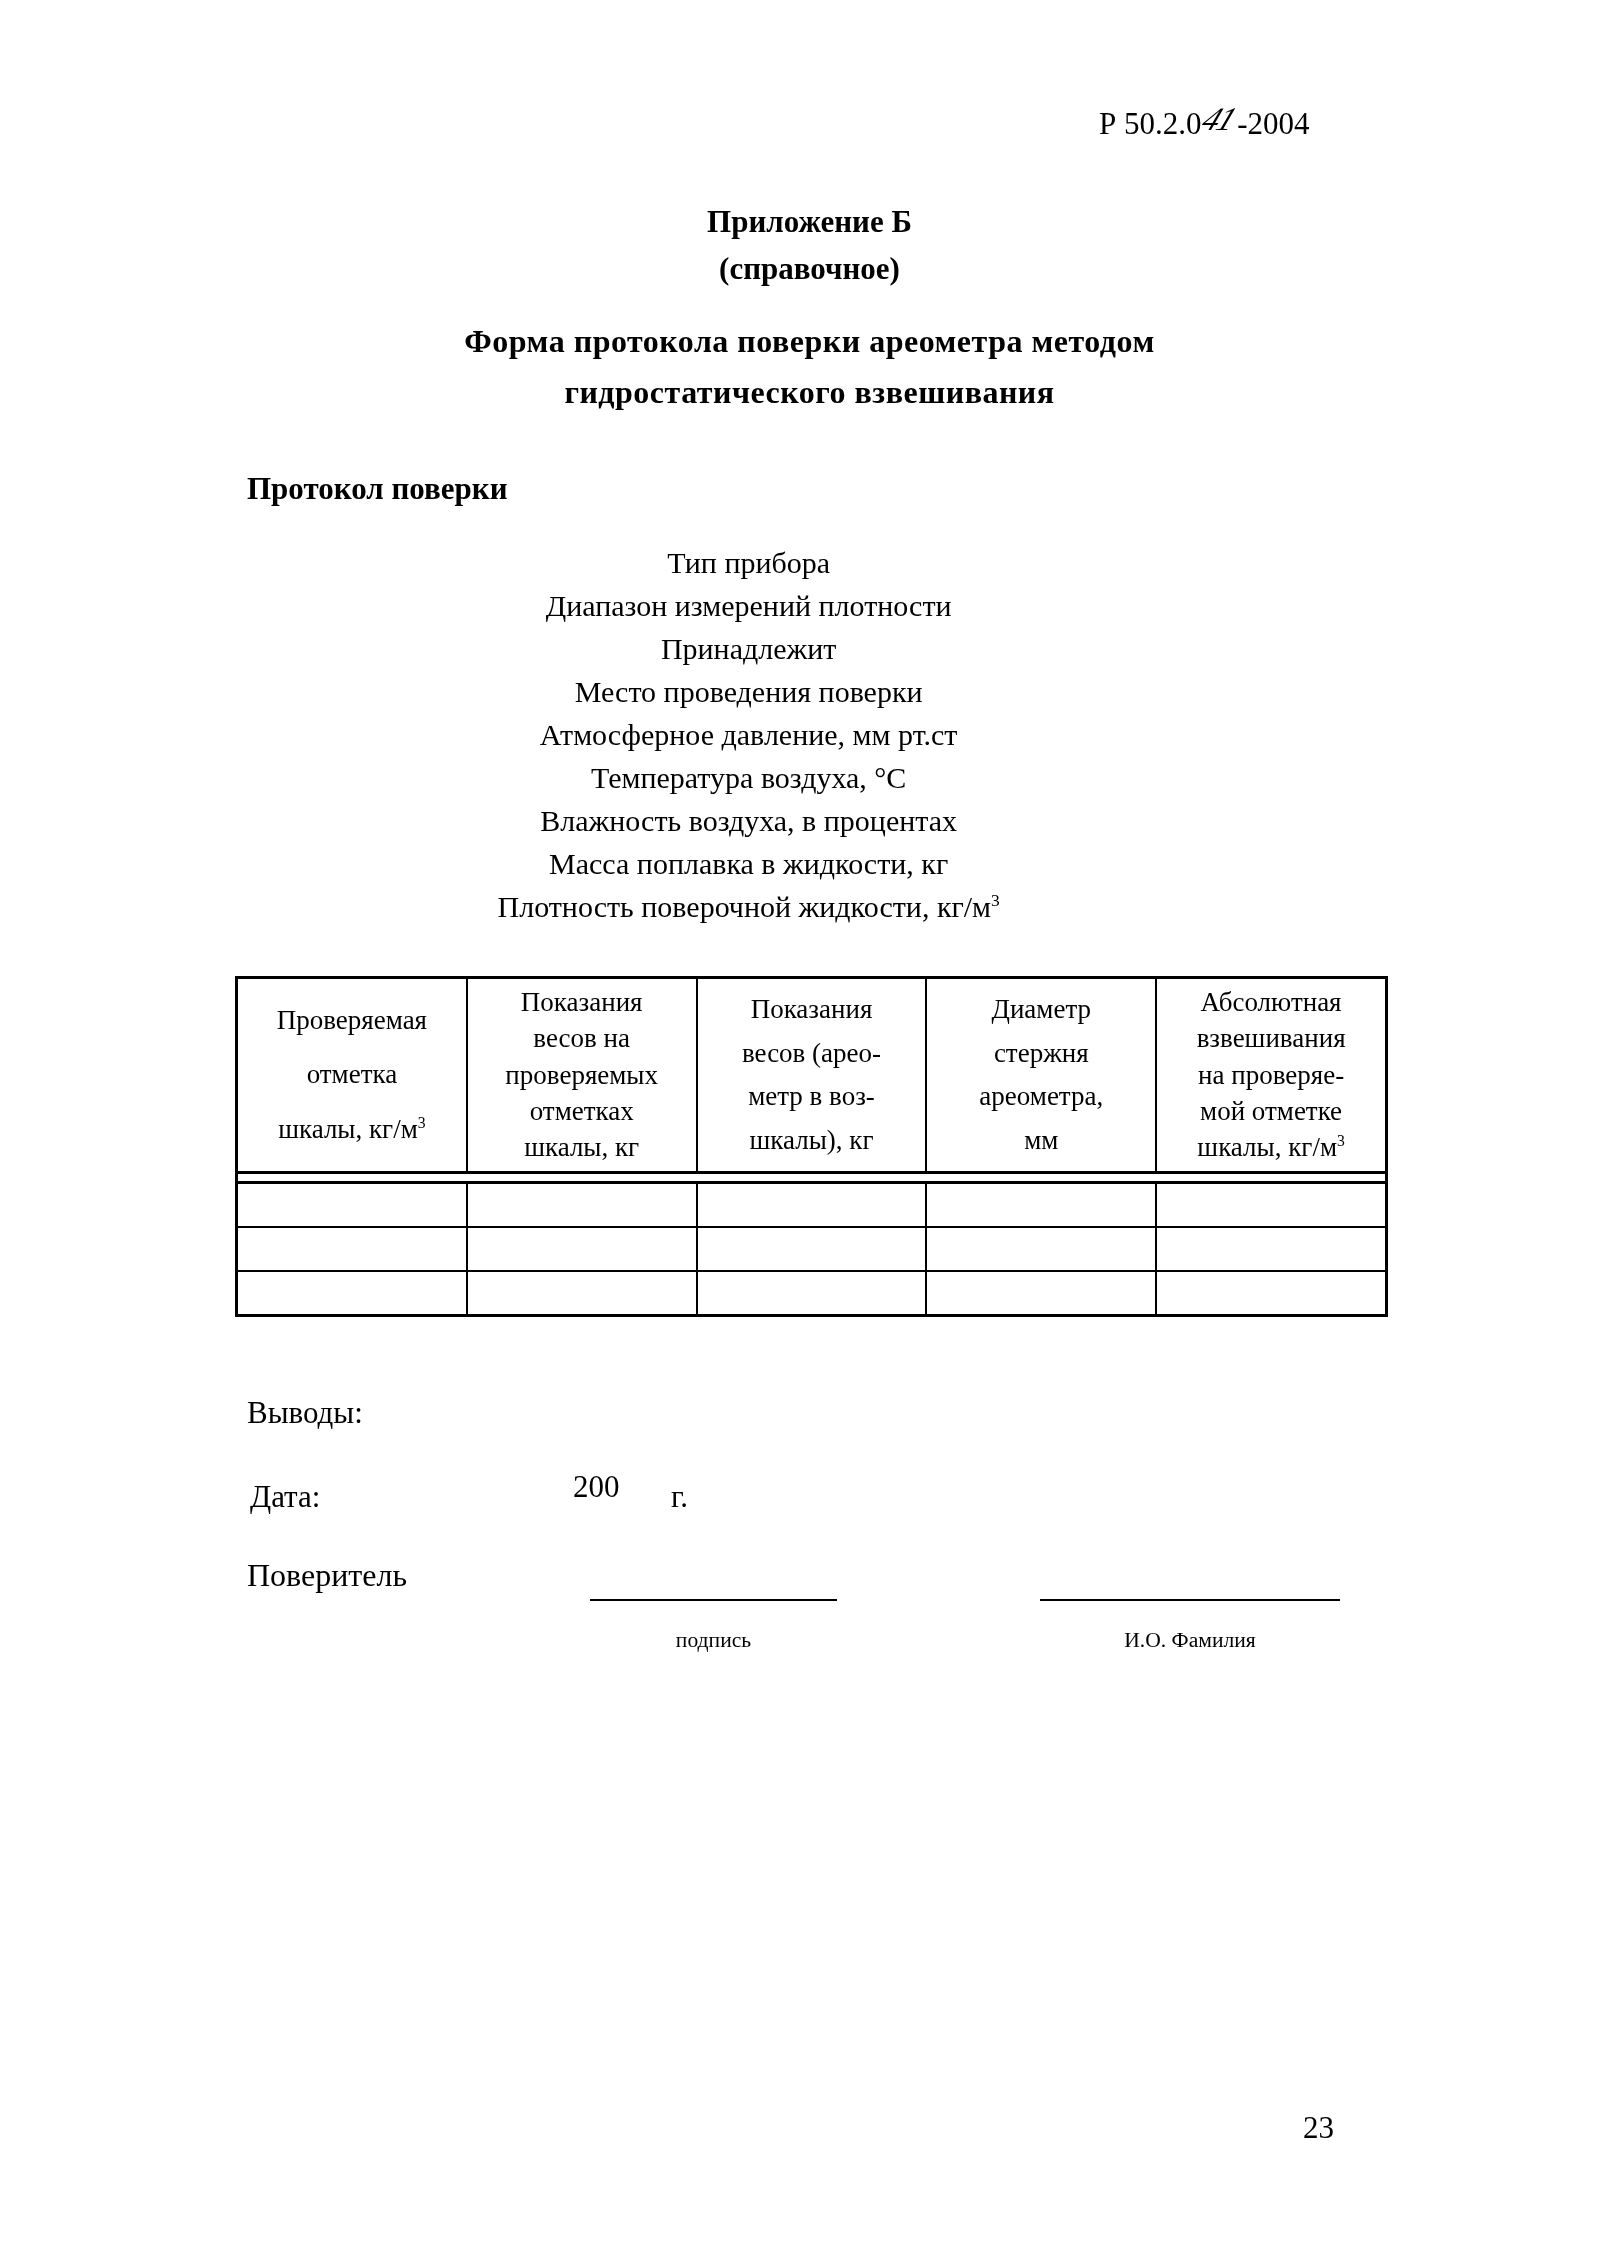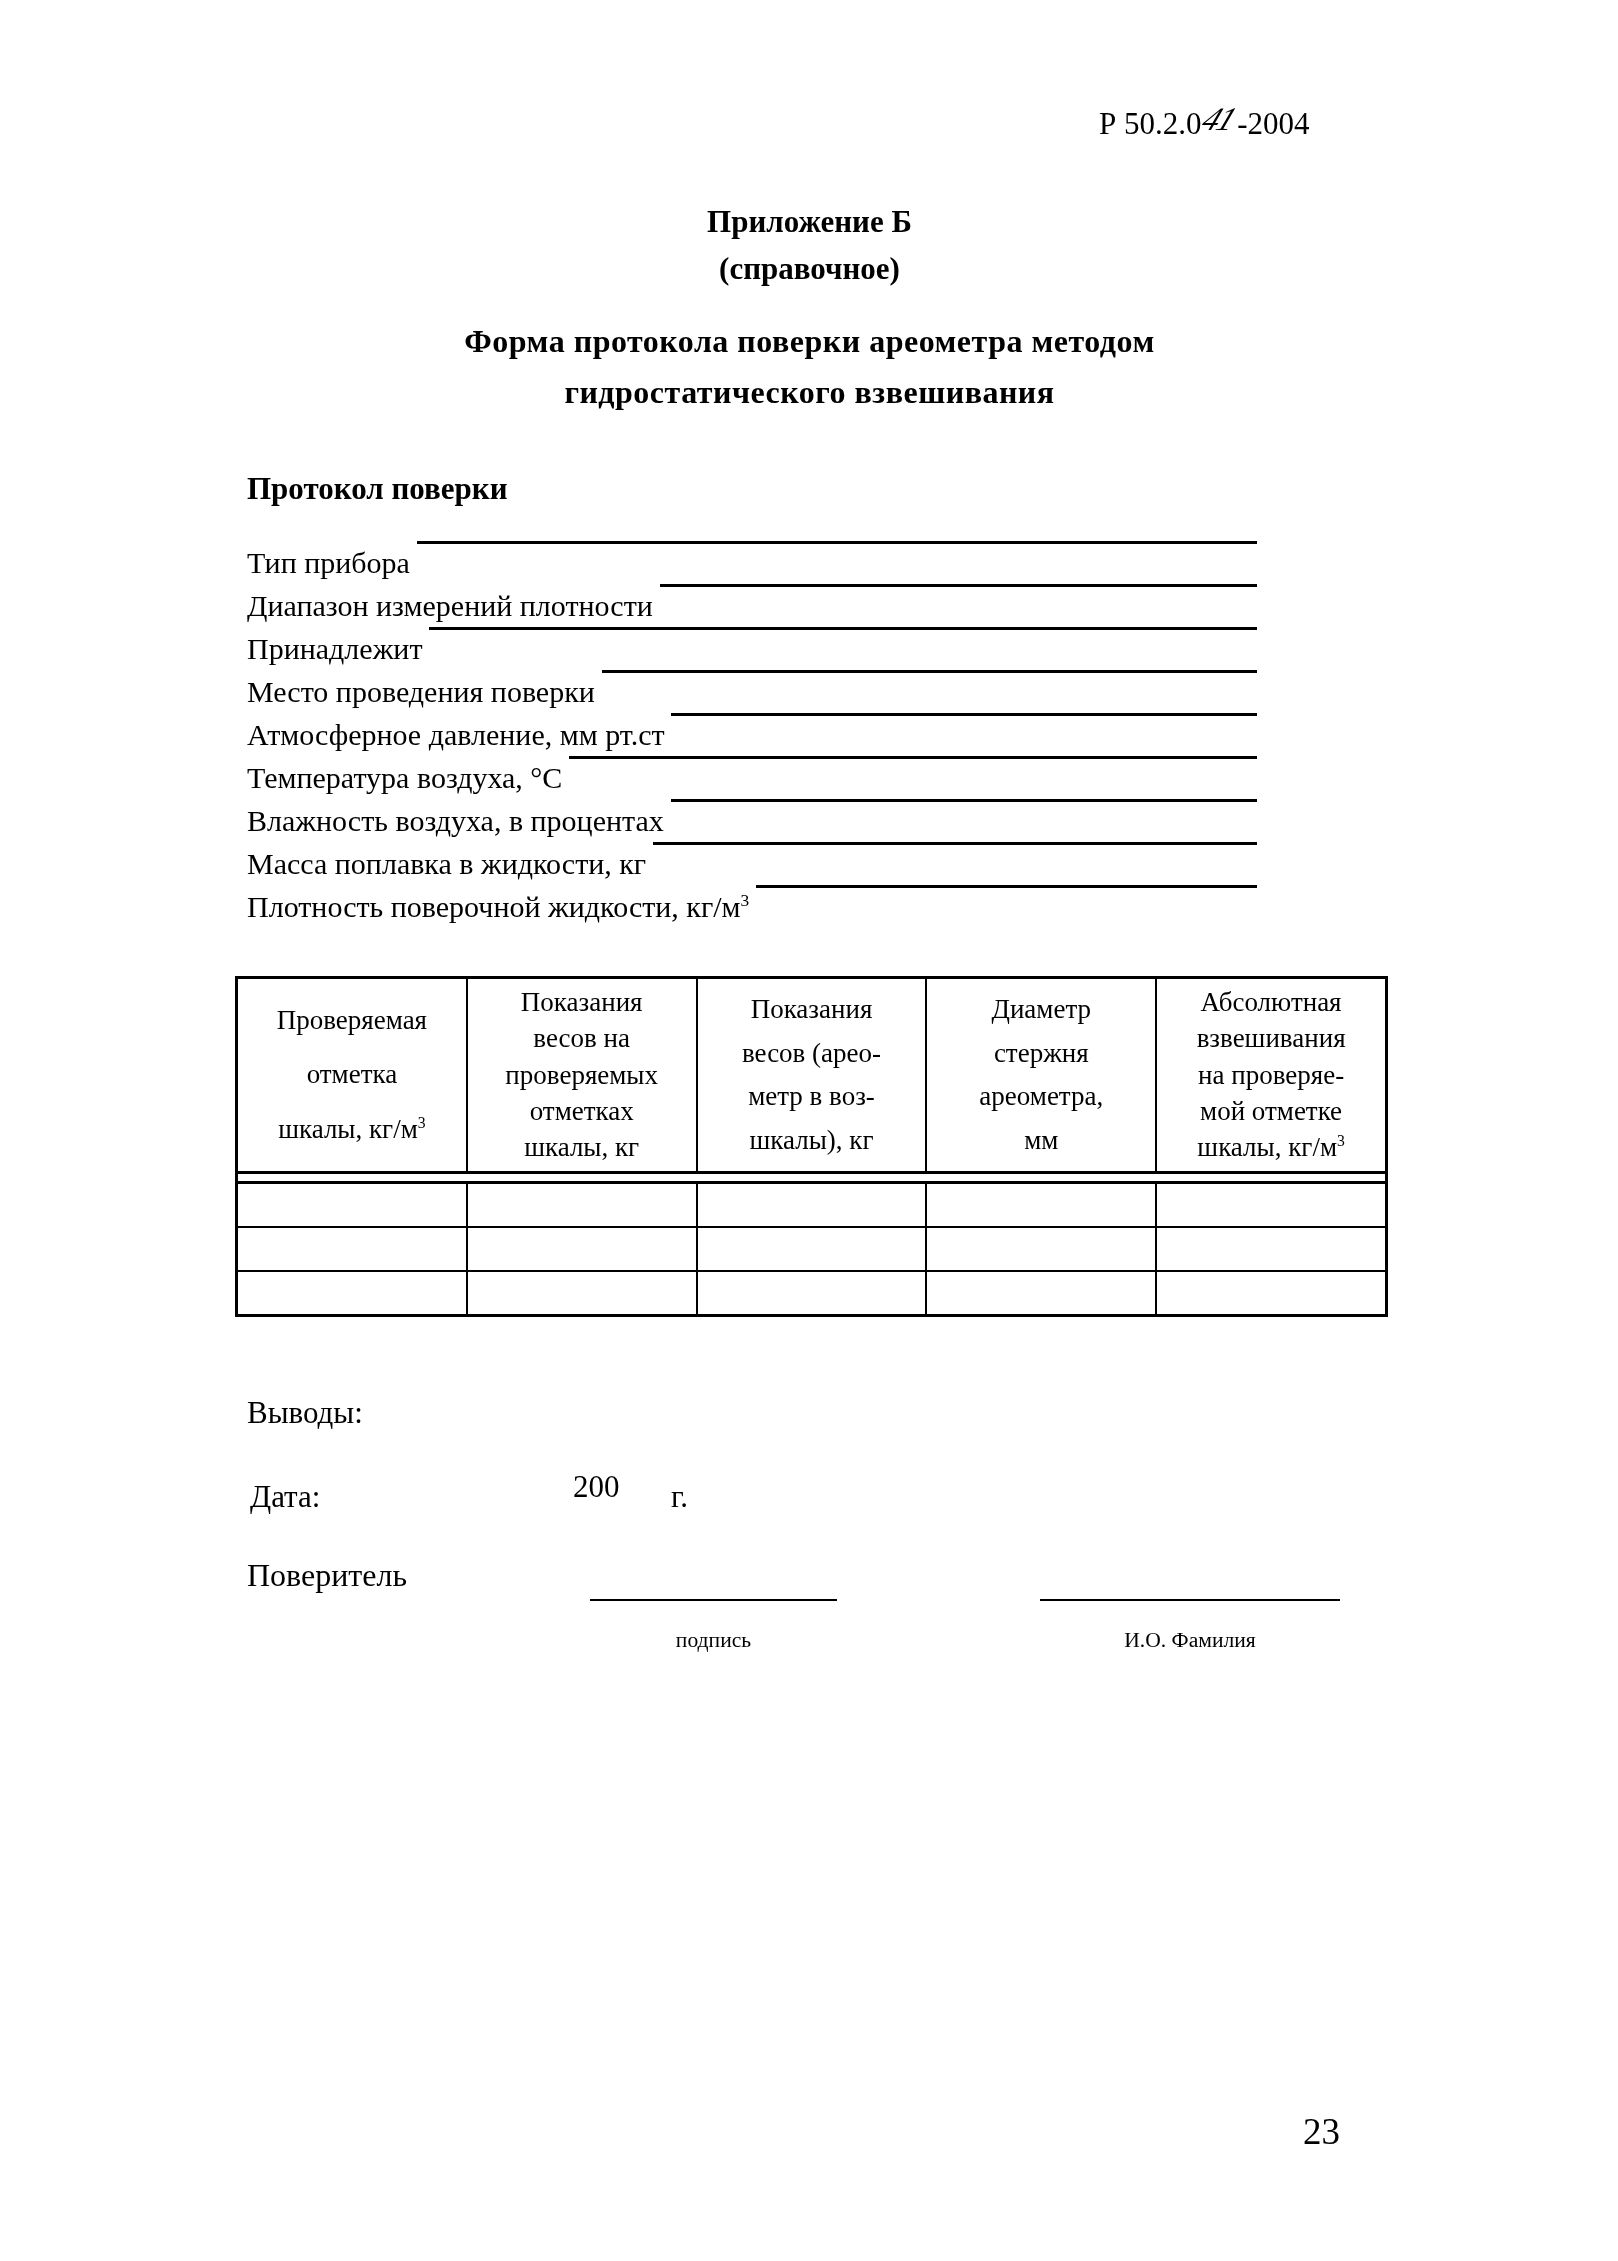--- a/index.html
+++ b/index.html
@@ -47,21 +47,22 @@
     font-size: 31px; font-weight: bold;
   }
 
   .form-fields {
     left: 247px; top: 541px;
     width: 1010px;
   }
   .field-row {
     height: 43px;
     display: flex;
-    align-items: flex-start;
+    align-items: center;
+    flex-direction: column;
   }
   .field-label {
     font-size: 30px;
     line-height: 43px;
     white-space: nowrap;
     padding-right: 6.7px;
   }
   .field-line {
     flex: 1 1 0;
     border-bottom: 3.4px solid #000;
@@ -130,21 +131,21 @@
   .sig2 { left: 1040px; width: 300px; }
   .signature-caption {
     top: 1608px;
     text-align: center;
     font-size: 21.6px;
     margin-top: 20px;
   }
   .cap1 { left: 590px; width: 247px; }
   .cap2 { left: 1040px; width: 300px; }
 
-  .page-number { left: 1303px; top: 2110px; font-size: 37px; }
+  .page-number { left: 1303px; top: 2110px; font-size: 31px; }
 </style>
 </head>
 <body>
 
 <div class="page">
 
   <div class="abs doc-number">
     <span>Р 50.2.0</span><span class="handwritten">41</span><span>-2004</span>
   </div>
 

